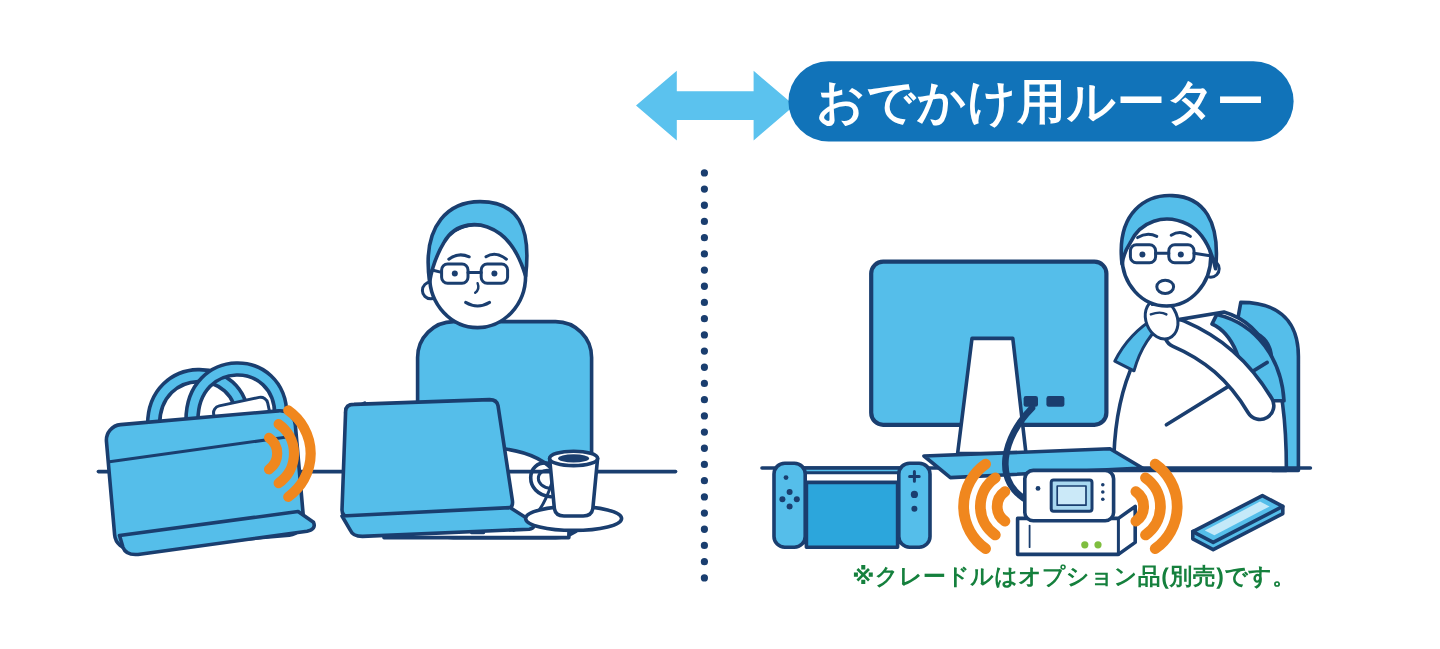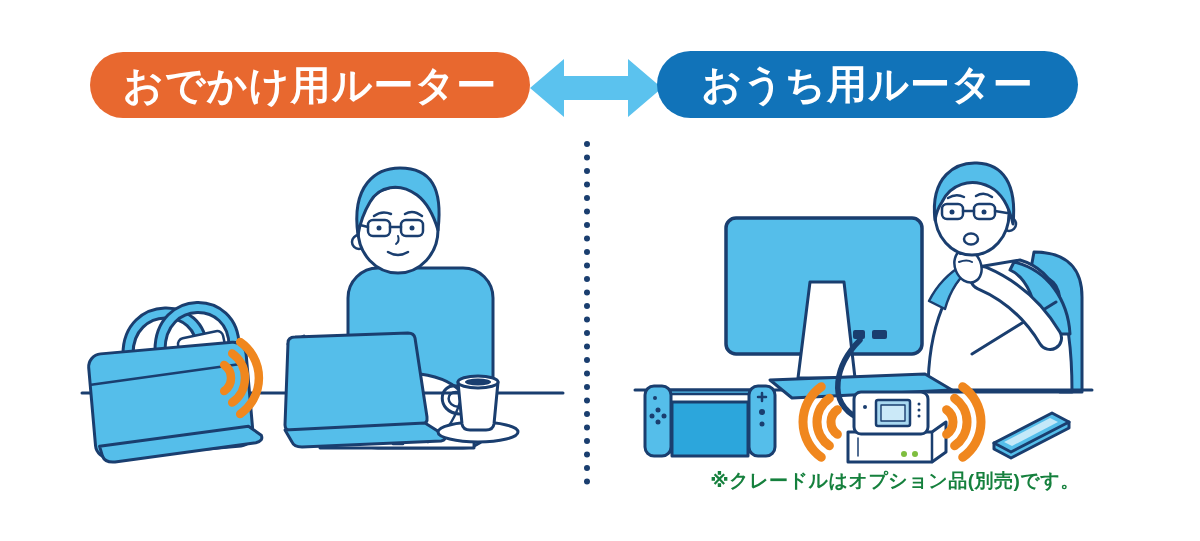--- a/index.html
+++ b/index.html
@@ -22,32 +22,29 @@
     position:absolute;left:650px;top:468px;width:490px;text-align:center;
     font-size:19px;font-weight:700;color:#15803d;letter-spacing:0.5px;
   }
   svg{display:block;}
 </style>
 </head>
 <body>
 
 <div class="stage">
 
-  <div class="pill pill-left">
-    <span>おでかけ用ルーター</span>
-  </div>
 
   <div class="swap-arrow">
     <svg width="136" height="66" viewBox="0 0 136 66">
       <polygon points="2,33 36,4 36,21 100,21 100,4 134,33 100,62 100,45 36,45 36,62" fill="#5BC2EE"></polygon>
     </svg>
   </div>
 
   <div class="pill pill-right">
-    <span>おうち用ルーター</span>
+    <span>おでかけ用ルーター</span>
   </div>
 
   <div class="divider">
     <svg width="8" height="348" viewBox="0 0 8 348">
       <line x1="4" y1="5" x2="4" y2="344" stroke="#1A3E6F" stroke-width="6" stroke-linecap="round" stroke-dasharray="0.1 13.4"></line>
     </svg>
   </div>
 
   <div class="scene scene-left">
     <svg width="485" height="350" viewBox="0 0 485 350" stroke-linejoin="round" stroke-linecap="round">

